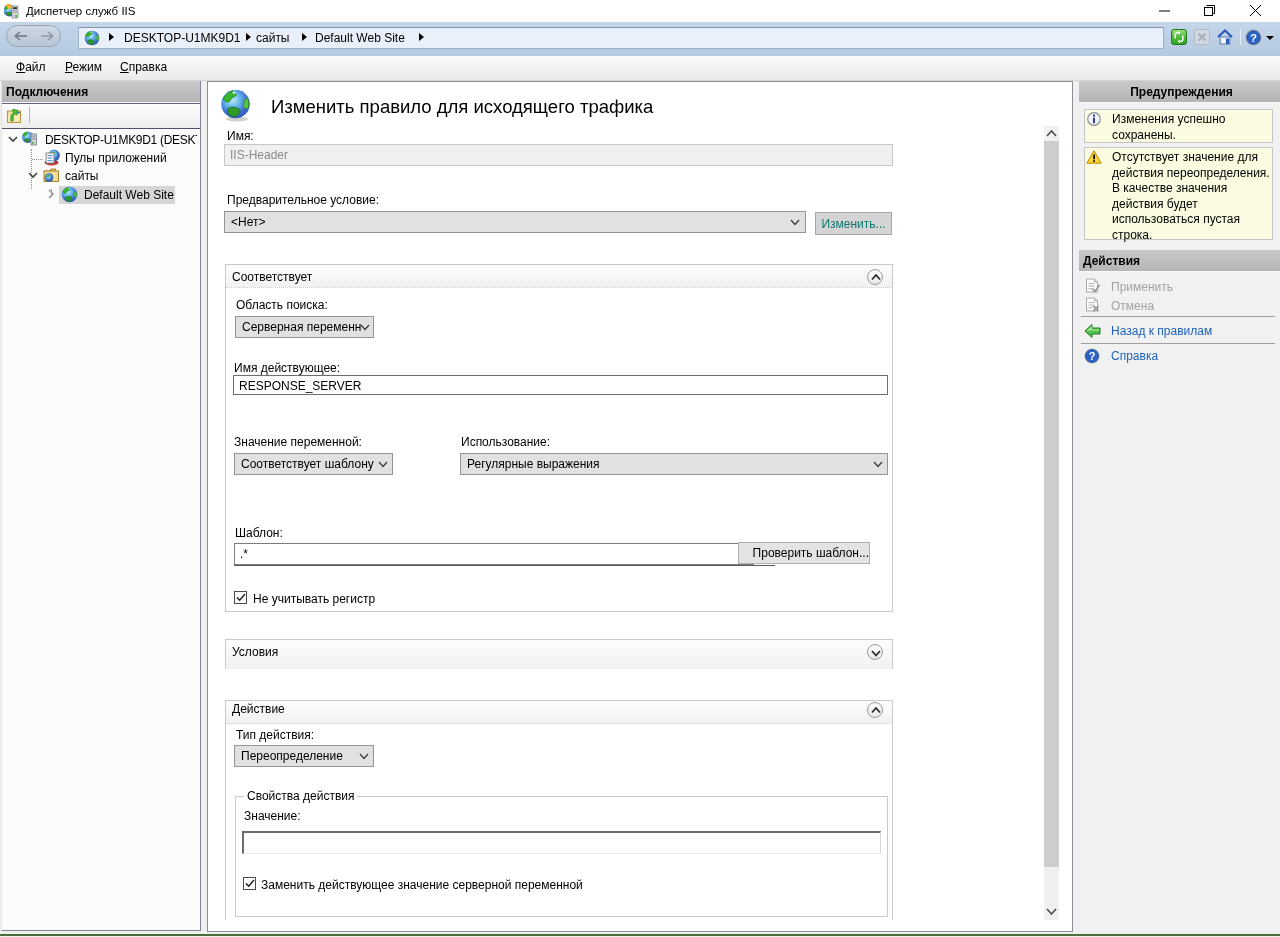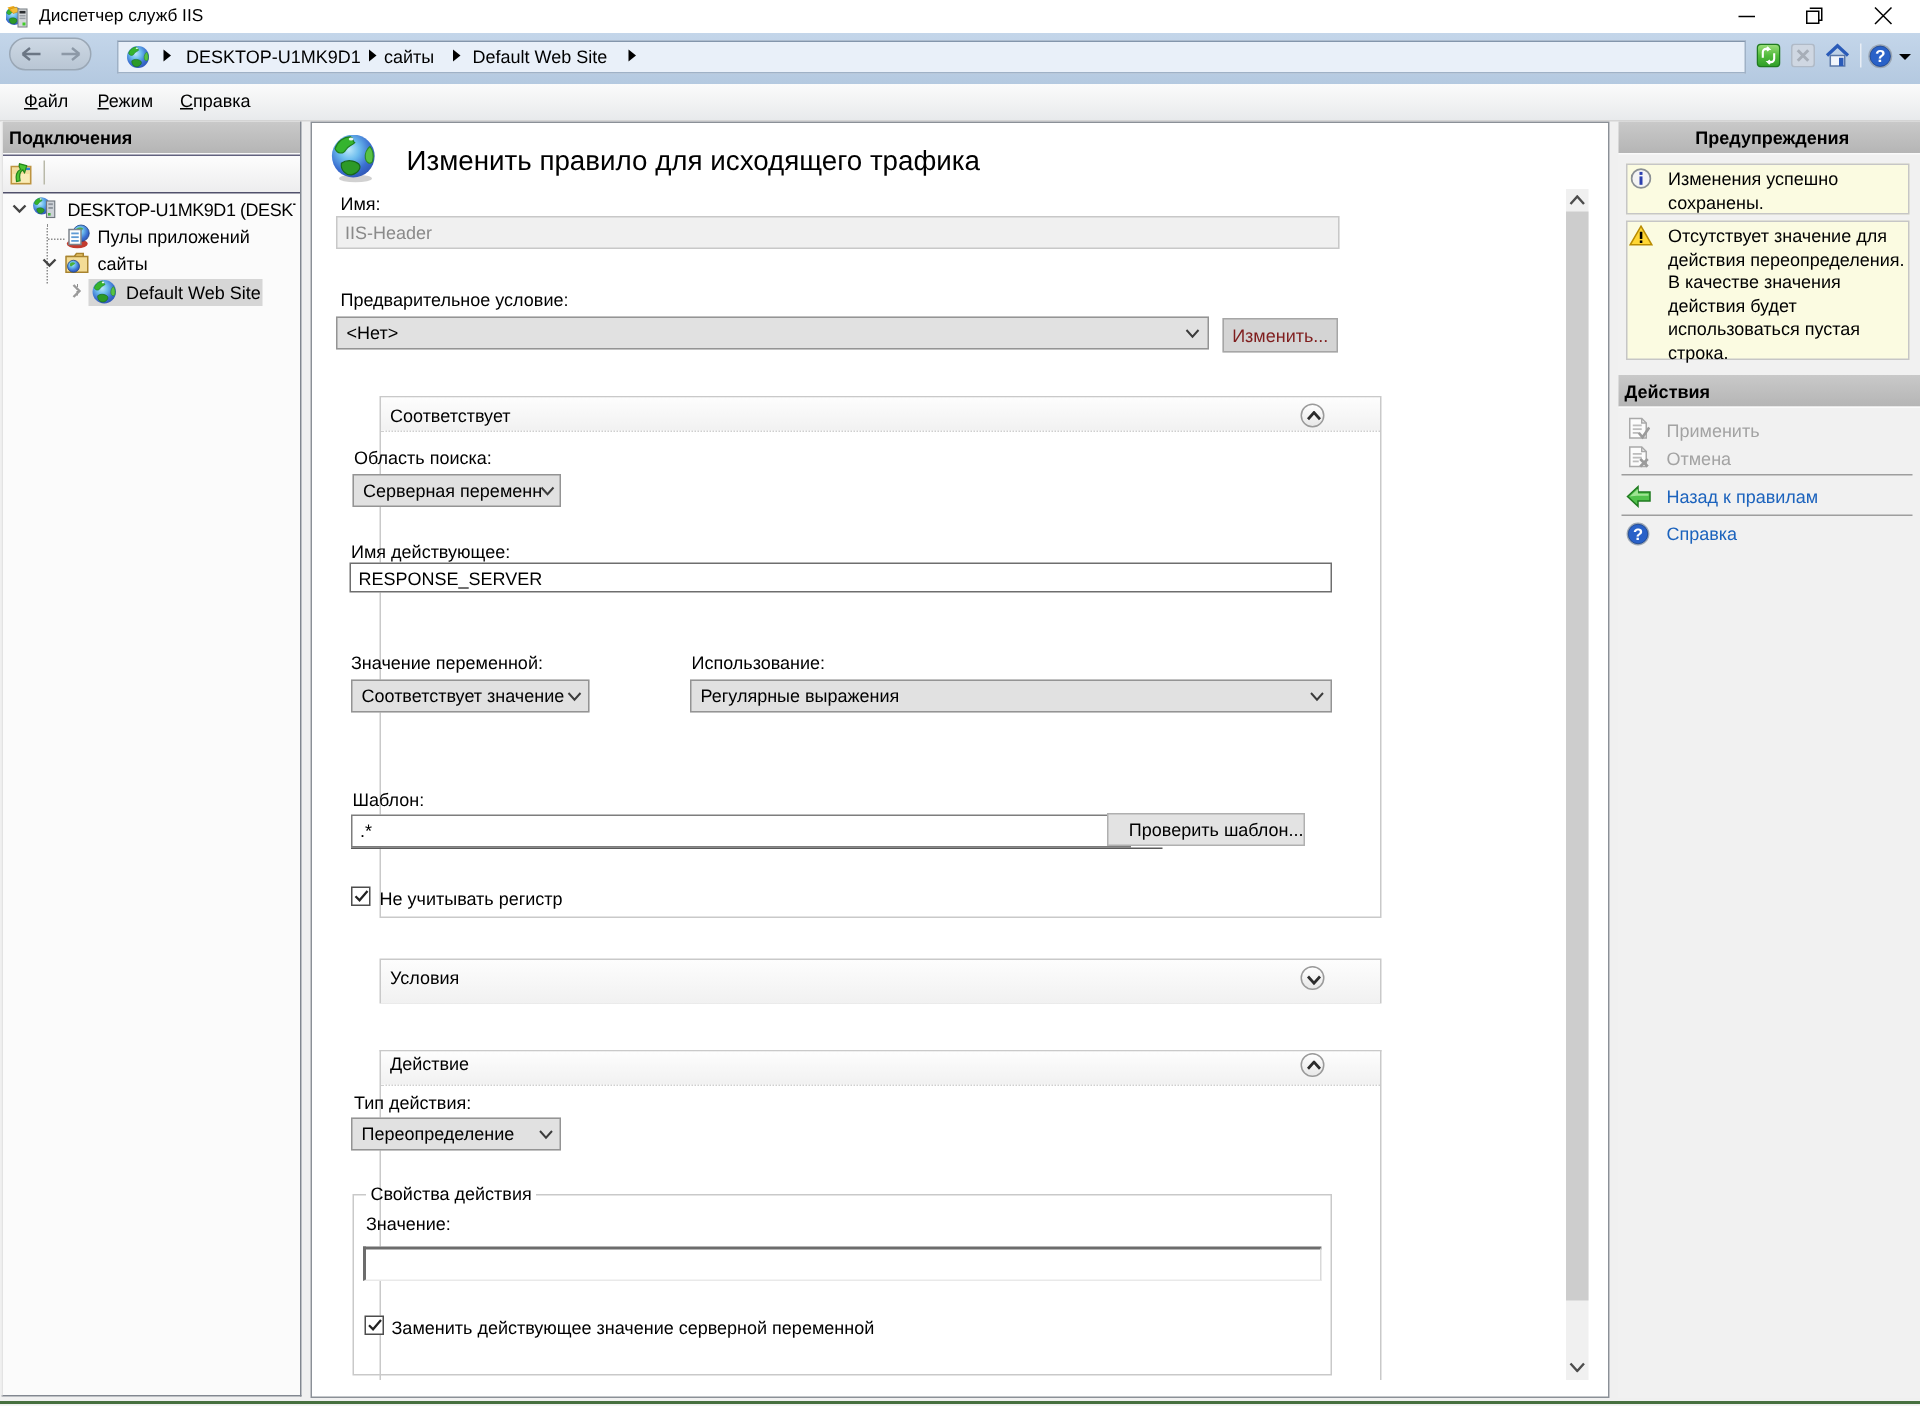--- a/index.html
+++ b/index.html
@@ -29,21 +29,21 @@
   #lefttoolbar { left:0; top:22px; width:198px; height:26px; background:linear-gradient(#fdfdfd,#ededee); border-top:1px solid #62627e; border-bottom:1px solid #50506b; }
   #tree { left:0; top:48px; width:198px; }
   .trow { position:absolute; height:18px; font-size:12px; white-space:nowrap; }
 
   
   #mainpanel { left:207px; top:81px; width:866px; height:851px; background:#ffffff; border:1px solid #8b9097; }
   .lbl { position:absolute; font-size:12px; white-space:nowrap; }
   .input { position:absolute; background:#fff; border:1px solid #6e6e6e; font-size:12px; padding:3px 0 0 5px; white-space:nowrap; }
   .combo { position:absolute; background:#e1e1e1; border:1px solid #949494; font-size:12px; white-space:nowrap; overflow:hidden; }
   .combo .ct { position:absolute; left:6px; top:3px; }
-  .grp { position:absolute; border:1px solid #c9c9c9; background:#fff;margin-left:28px; }
+  .grp { position:absolute; border:1px solid #c9c9c9; background:#fff; }
   .grphdr { position:absolute; left:0; top:0; right:0; height:23px; background:linear-gradient(#fdfdfd,#f1f1f1); border-bottom:1px dotted #cfcfcf; }
   .grptitle { position:absolute; left:6px; top:5px; font-size:12px; }
   .circbtn { position:absolute; width:16px; height:16px; border-radius:50%; border:1px solid #9a9a9a; background:linear-gradient(#fefefe,#e8e8e8); }
   .cb { position:absolute; width:13px; height:13px; background:#fff; border:1px solid #4d4d4d; }
 
   
   #rightpanel { left:1079px; top:81px; width:201px; height:856px; background:#f1f1f1;text-align:center; }
   .ybox { position:absolute; background:#fbfbe1; border:1px solid #c6c6c6; font-size:12px; }
   .alink { position:absolute; color:#1c63bd; font-size:12px; white-space:nowrap; }
   .adis { position:absolute; color:#a3a3a3; font-size:12px; white-space:nowrap; }
@@ -215,42 +215,42 @@
 <div class="lbl" style="left:227px;top:129px">Имя:</div>
 <div class="input" style="left:224px;top:144px;width:669px;height:22px;background:#f0f0f0;border-color:#c8c8c8;color:#8a8a8a">IIS-Header</div>
 
 <div class="lbl" style="left:227px;top:193px">Предварительное условие:</div>
 <div class="combo" style="left:224px;top:211px;width:582px;height:22px">
     <span class="ct">&lt;Нет&gt;</span>
   </div>
 <svg class="abs" style="left:790px;top:219px" width="10" height="7" viewBox="0 0 10 7">
     <path d="M1 1 L5 5.5 L9 1" stroke="#3c3c3c" stroke-width="1.3" fill="none"></path>
   </svg>
-<div class="abs" style="left:815px;top:212px;width:77px;height:23px;background:#d4d4d4;border:1px solid #a6a6a6;color:#7f1d1d;font-size:12px;text-align:center;padding-top:4px">Изменить...</div>
+<div class="abs" style="left:815px;top:212px;width:77px;height:23px;background:#d4d4d4;border:1px solid #a6a6a6;color:#0f766e;font-size:12px;text-align:center;padding-top:4px">Изменить...</div>
 
 <div class="grp" style="left:225px;top:264px;width:668px;height:348px">
   <div class="grphdr"></div>
   <div class="grptitle">Соответствует</div>
 </div>
 <div class="circbtn" style="left:867px;top:269px"></div>
 <svg class="abs" style="left:871px;top:274px" width="10" height="7" viewBox="0 0 10 7">
     <path d="M1 5.5 L5 1 L9 5.5" stroke="#2c2c2c" stroke-width="1.8" fill="none"></path>
   </svg>
 <div class="lbl" style="left:236px;top:298px">Область поиска:</div>
 <div class="combo" style="left:235px;top:316px;width:139px;height:22px">
     <span class="ct">Серверная переменн</span>
   </div>
 <svg class="abs" style="left:360px;top:324px" width="10" height="7" viewBox="0 0 10 7">
     <path d="M1 1 L5 5.5 L9 1" stroke="#3c3c3c" stroke-width="1.3" fill="none"></path>
   </svg>
 <div class="lbl" style="left:234px;top:361px">Имя действующее:</div>
 <div class="input" style="left:233px;top:375px;width:655px;height:20px">RESPONSE_SERVER</div>
 <div class="lbl" style="left:234px;top:435px">Значение переменной:</div>
 <div class="combo" style="left:234px;top:453px;width:159px;height:22px">
-    <span class="ct">Соответствует значение</span>
+    <span class="ct">Соответствует шаблону</span>
   </div>
 <svg class="abs" style="left:378px;top:461px" width="10" height="7" viewBox="0 0 10 7">
     <path d="M1 1 L5 5.5 L9 1" stroke="#3c3c3c" stroke-width="1.3" fill="none"></path>
   </svg>
 <div class="lbl" style="left:461px;top:435px">Использование:</div>
 <div class="combo" style="left:460px;top:453px;width:428px;height:22px">
     <span class="ct">Регулярные выражения</span>
   </div>
 <svg class="abs" style="left:873px;top:461px" width="10" height="7" viewBox="0 0 10 7">
     <path d="M1 1 L5 5.5 L9 1" stroke="#3c3c3c" stroke-width="1.3" fill="none"></path>

